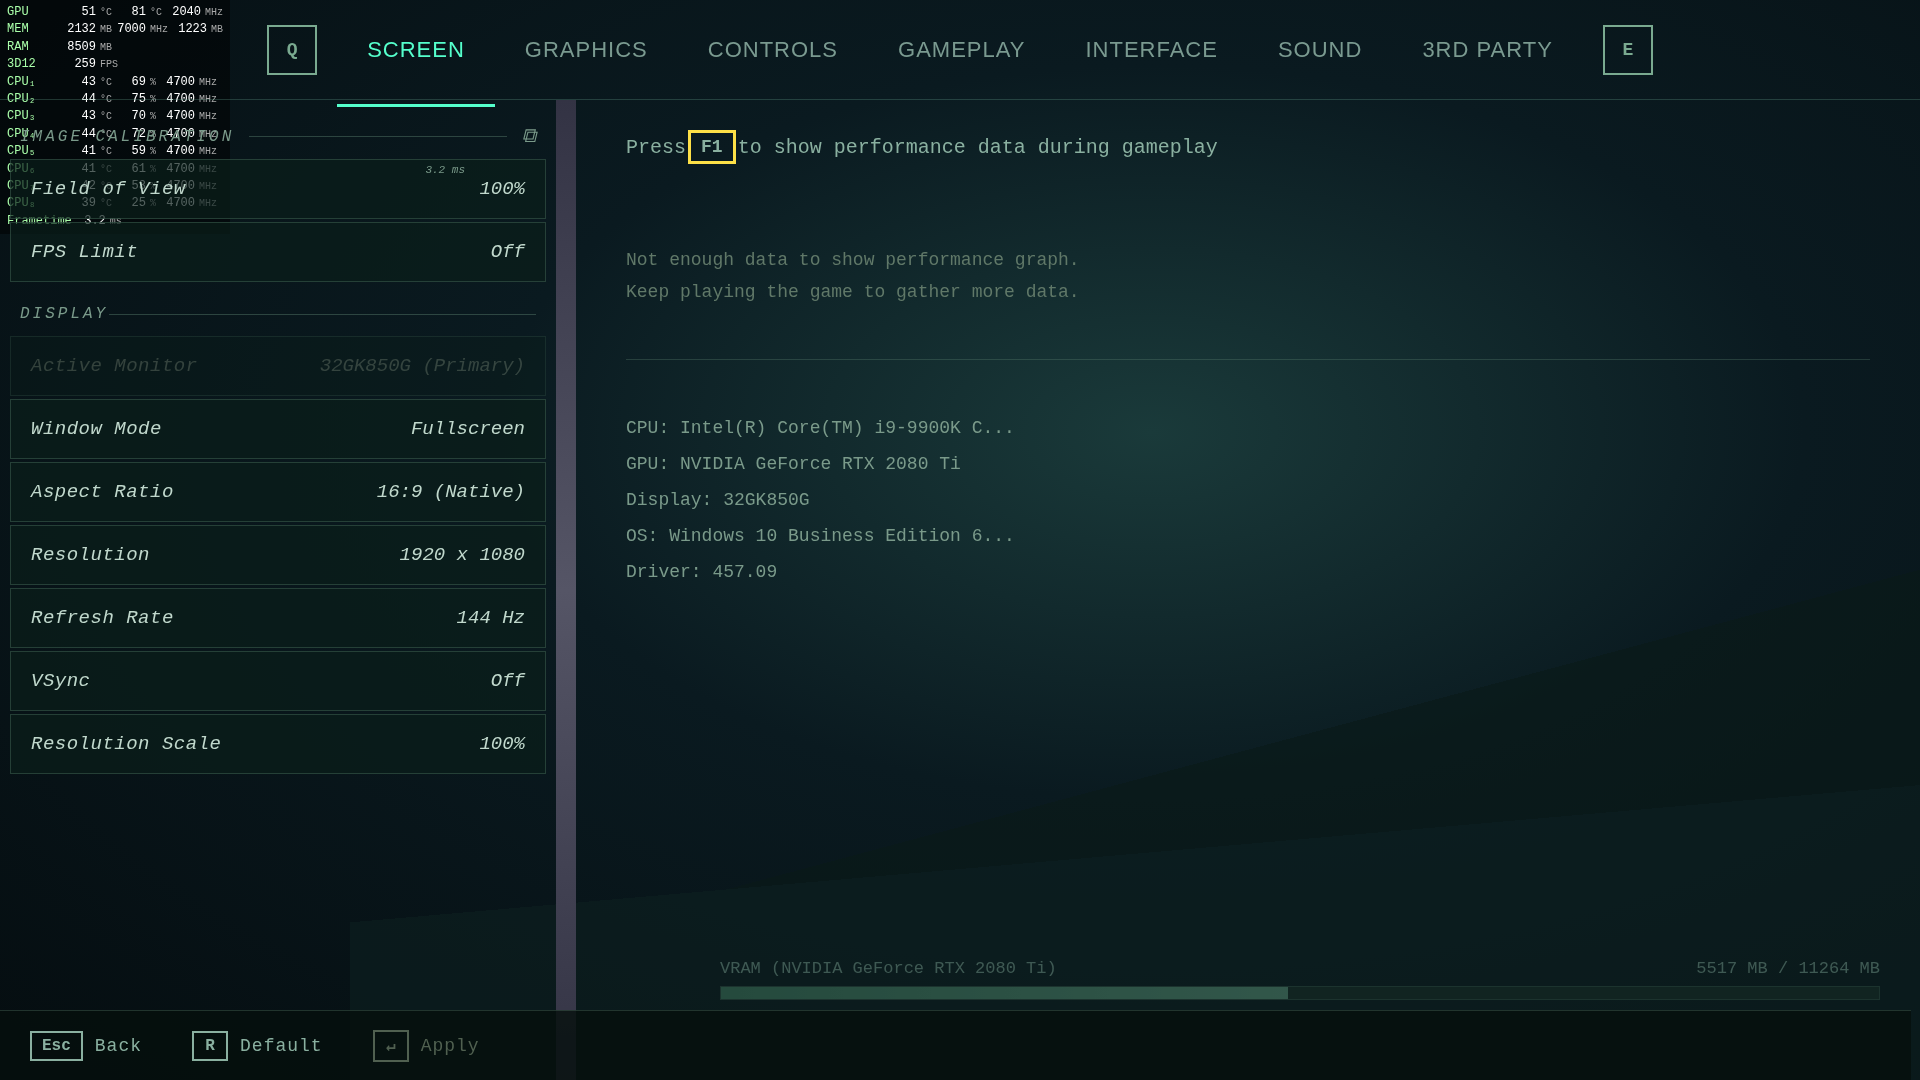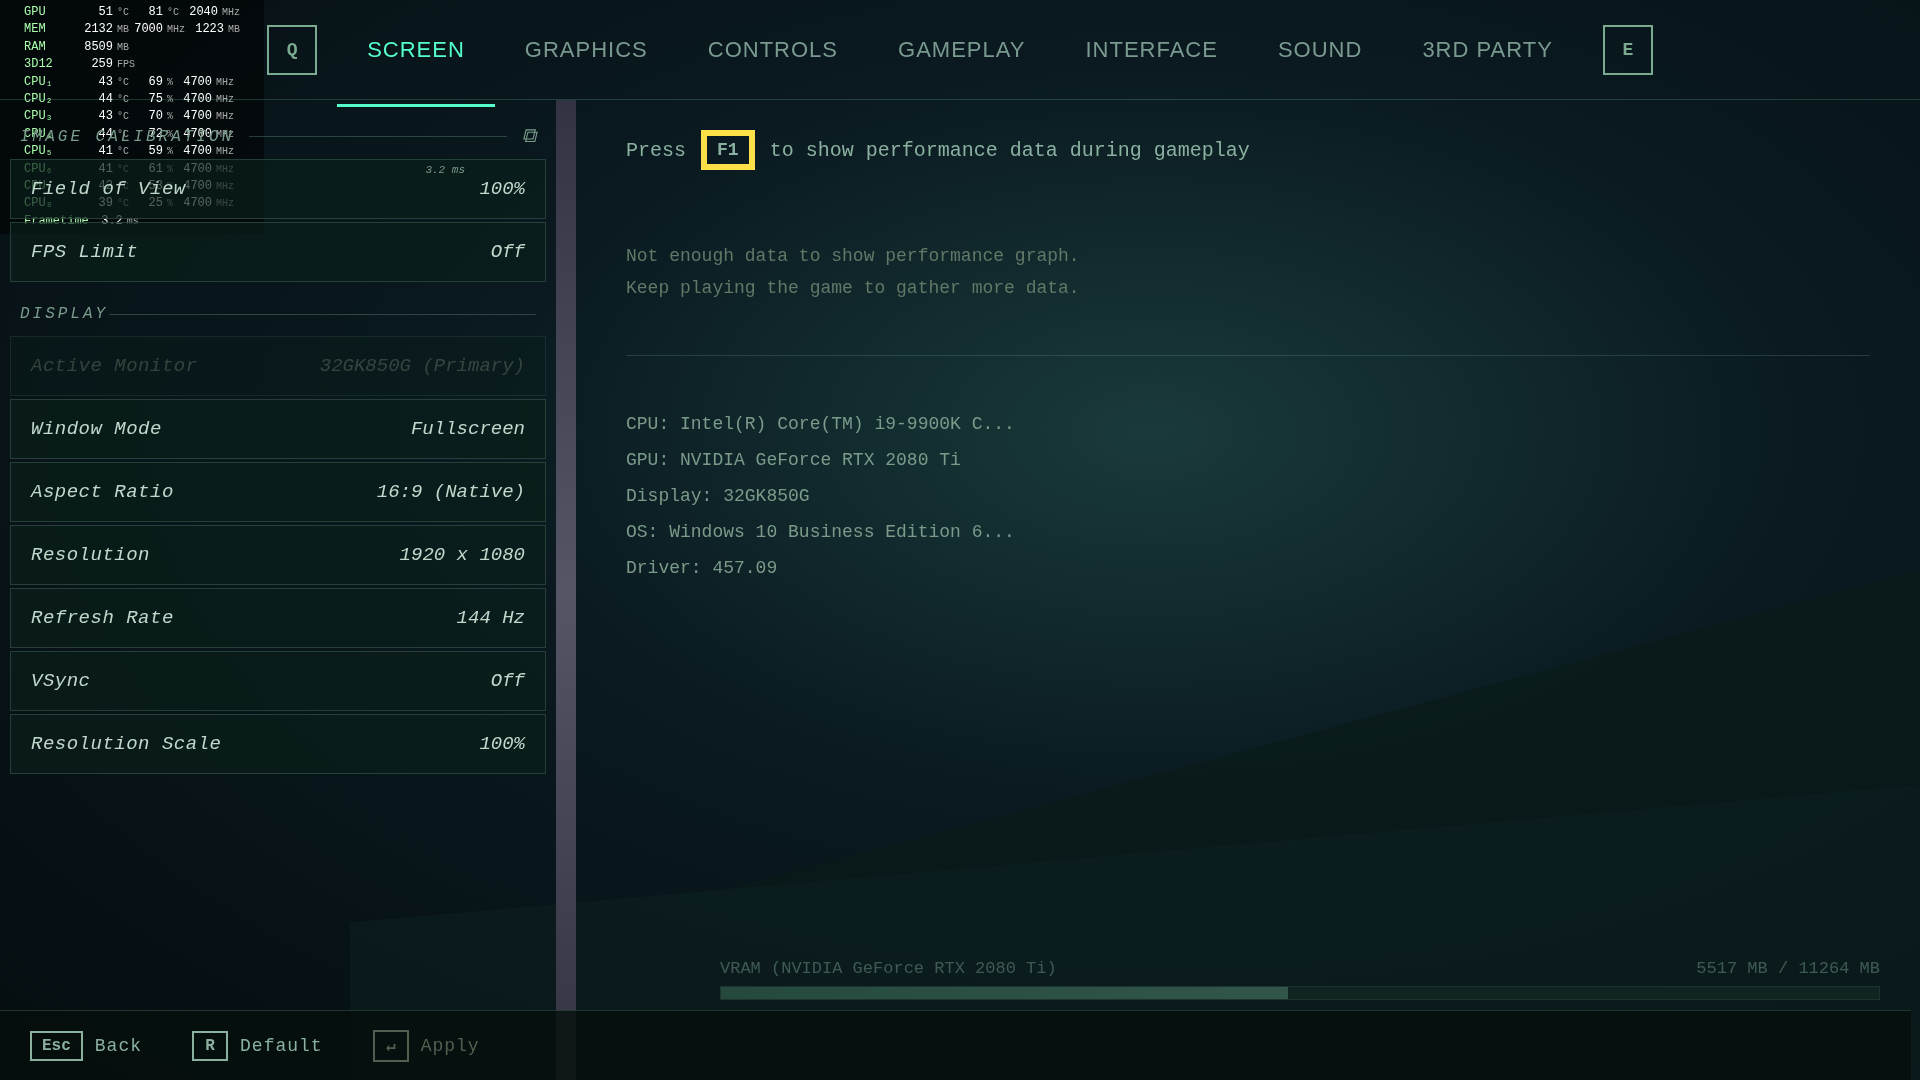--- a/index.html
+++ b/index.html
@@ -39,21 +39,21 @@
     
     .perf-stats {
       position: absolute;
       top: 0;
       left: 0;
       z-index: 10;
       font-size: 13px;
       font-family: 'Courier New', monospace;
       color: #ffffff;
       line-height: 1.45;
-      padding: 4px 24px;
+      padding: 4px 7px;
       background: rgba(0,0,0,0.5);
     }
 
     .perf-row {
       display: flex;
       gap: 4px;
       align-items: baseline;
     }
 
     .perf-label {
@@ -264,28 +264,28 @@
       flex: 1;
       padding: 30px 50px;
       display: flex;
       flex-direction: column;
       gap: 20px;
     }
 
     .perf-hint {
       display: flex;
       align-items: center;
-      gap: 15px;
+      gap: 2px;
       font-size: 20px;
       color: #8ab0a0;
-      margin-bottom: 20px;
+      margin-bottom: 30px;
     }
 
     .key-badge {
-      border: 6px solid #fde047;
+      border: 3px solid #fde047;
       padding: 4px 10px;
       font-size: 18px;
       color: #8ab0a0;
       font-weight: bold;
       min-width: 36px;
       text-align: center;
     }
 
     .perf-no-data {
       color: #607868;

